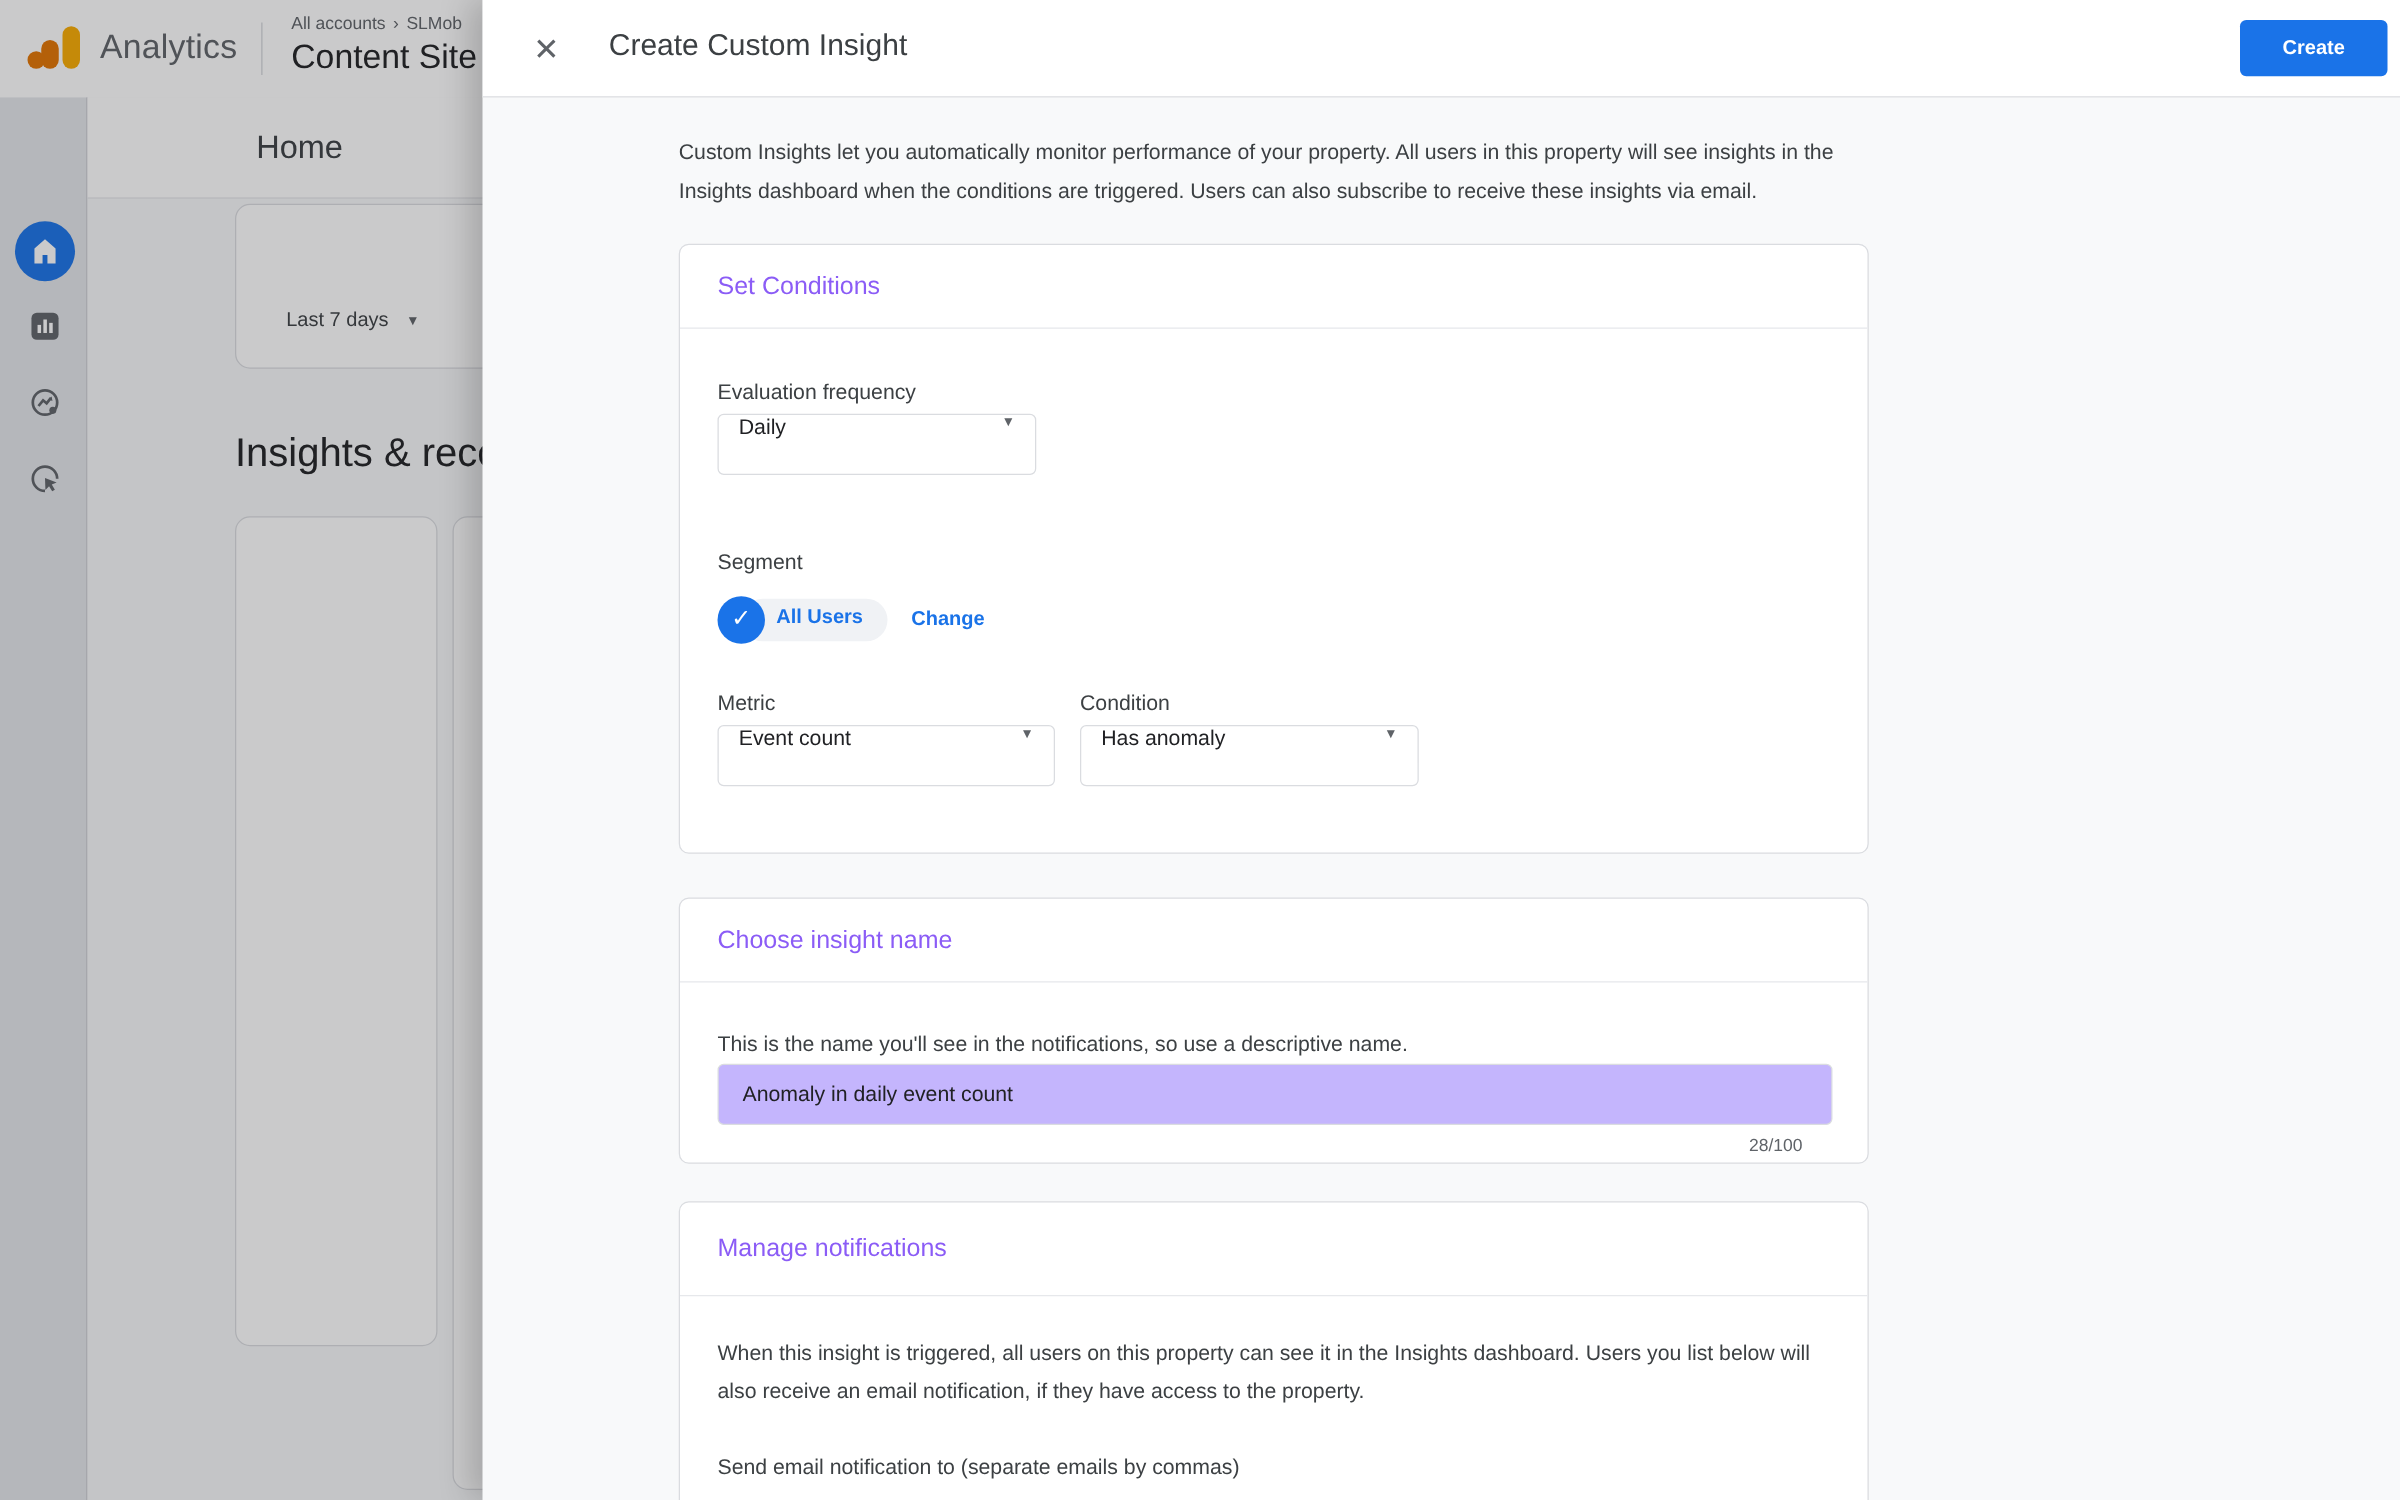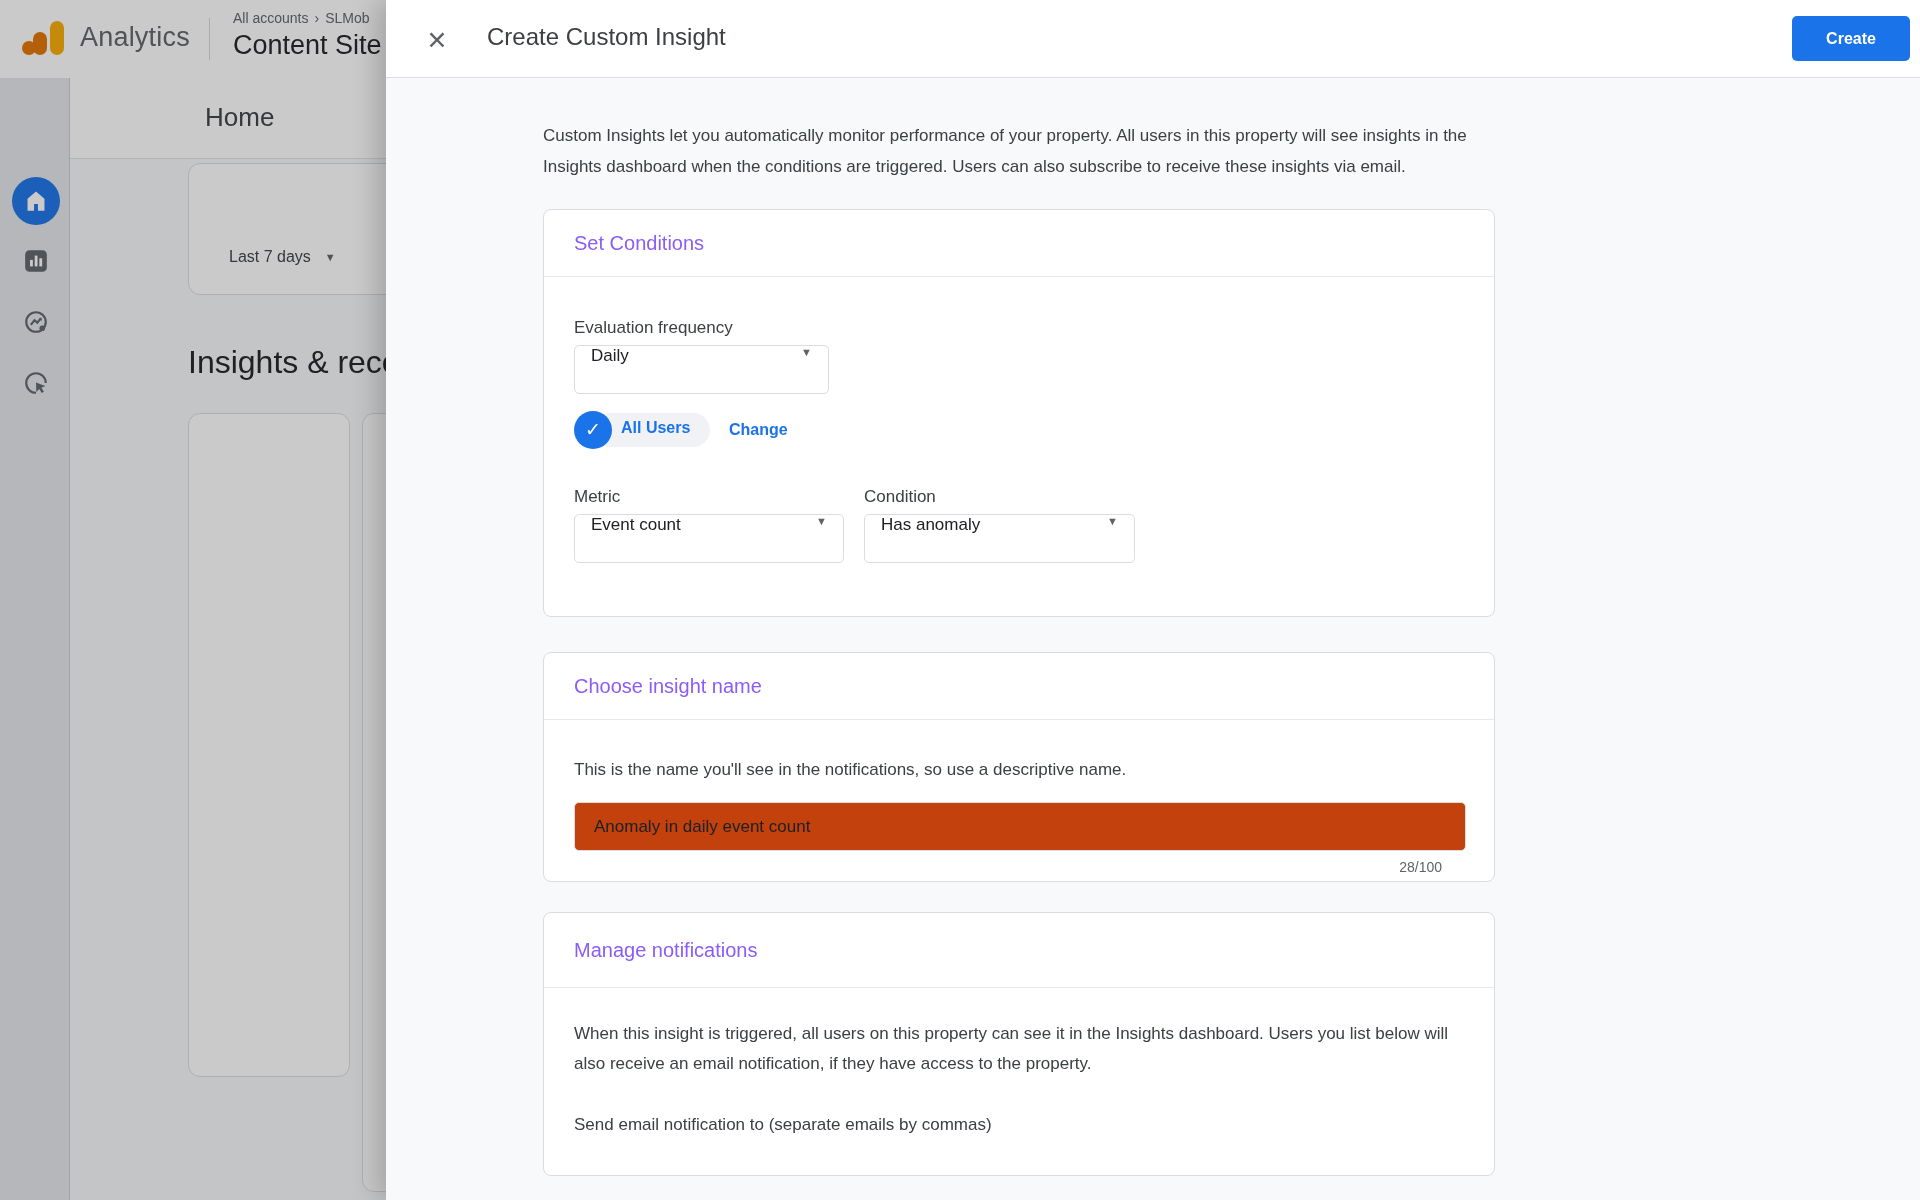--- a/index.html
+++ b/index.html
@@ -40,21 +40,21 @@
     background:#f8f9fa; box-shadow:-10px 0 24px rgba(0,0,0,.18); overflow:hidden; }
   .panel-header { position:absolute; left:0; top:0; width:100%; height:78px; background:#fff;
     border-bottom:1px solid #dadce0; }
   .close-btn { position:absolute; left:35px; top:24px; width:32px; height:32px; border:none; background:none;
     font-size:25px; line-height:30px; color:#5f6368; cursor:pointer; font-family:inherit; }
   .panel-title { position:absolute; left:101px; top:23px; font-size:24px; color:#3c4043; }
   .create-btn { position:absolute; right:10px; top:16px; width:118px; height:45px; border:none; border-radius:5px;
     background:#1a73e8; color:#fff; font-size:16px; font-weight:bold; font-family:inherit; cursor:pointer; }
 
   .panel-content { position:absolute; left:157px; top:78px; width:952px; }
-  .dlg-desc { margin-top:42px; margin-bottom:27px; font-size:17px; line-height:31px; color:#3c4043; }
+  .dlg-desc { margin-top:28px; margin-bottom:27px; font-size:17px; line-height:31px; color:#3c4043; }
 
   .dlg-card { background:#fff; border:1px solid #dadce0; border-radius:8px; overflow:hidden; }
   .dlg-card h2 { padding:20px 30px; font-size:20px; line-height:26px; font-weight:normal; color:#8b5cf6;
     border-bottom:1px solid #e6e8eb; }
   .c1-body { padding:41px 30px 53px; }
   .field-label { font-size:17px; color:#3c4043; }
   .select { height:49px; border:1px solid #dadce0; border-radius:5px; background:#fff;
     display:flex; justify-content:space-between; padding:0 16px;
     font-size:17px; color:#202124; cursor:pointer; margin-top:7px; }
   .caret { font-size:11px; color:#5f6368; }
@@ -68,22 +68,22 @@
   .chip-label { position:absolute; left:47px; top:9px; font-size:16px; font-weight:bold; color:#1a73e8; }
   .change-link { margin-left:19px; font-size:16px; font-weight:bold; color:#1a73e8; text-decoration:none; }
   .mc-row { margin-top:37px; display:flex; }
   .mc-col1 { width:290px; }
   .sel-metric { width:270px;gap:48px; }
   .sel-cond { width:271px; }
 
   .card-gap1 { height:35px; }
   .c2-body { padding:40px 30px 6px; }
   .hint { font-size:17px; color:#3c4043; }
-  .name-input { margin-top:22px; width:892px; height:49px; border:1px solid #dadce0; border-radius:5px;
-    padding:0 19px; font-size:17px; color:#202124; font-family:inherit; background:#c2410c; }
+  .name-input { margin-top:5px; width:892px; height:49px; border:1px solid #dadce0; border-radius:5px;
+    padding:0 19px; font-size:17px; color:#202124; font-family:inherit; background:#c4b5fd; }
   .counter { margin-top:8px; font-size:14px; line-height:16px; color:#5f6368; text-align:right; padding-right:22px; }
 
   .card-gap2 { height:30px; }
   .c3-card h2 { padding:24px 30px; }
   .c3-body { padding:31px 30px 40px; }
   .c3-desc { font-size:17px; line-height:30px; color:#3c4043; }
   .email-label { margin-top:36px; font-size:17px; color:#3c4043; }
 </style>
 </head>
 <body>
@@ -163,20 +163,21 @@
 
     <div class="dlg-card">
       <h2>Set Conditions</h2>
       <div class="c1-body">
         <div class="field-label">Evaluation frequency</div>
         <div class="select sel-freq">
           <span>Daily</span>
           <span class="caret">▼</span>
         </div>
 
+        <div class="field-label seg-label">Segment</div>
         <div class="chip-row">
           <div class="seg-chip">
             <span class="chip-pill"></span>
             <span class="chip-check">✓</span>
             <span class="chip-label">All Users</span>
           </div>
           <a class="change-link" href="#">Change</a>
         </div>
 
         <div class="mc-row">

